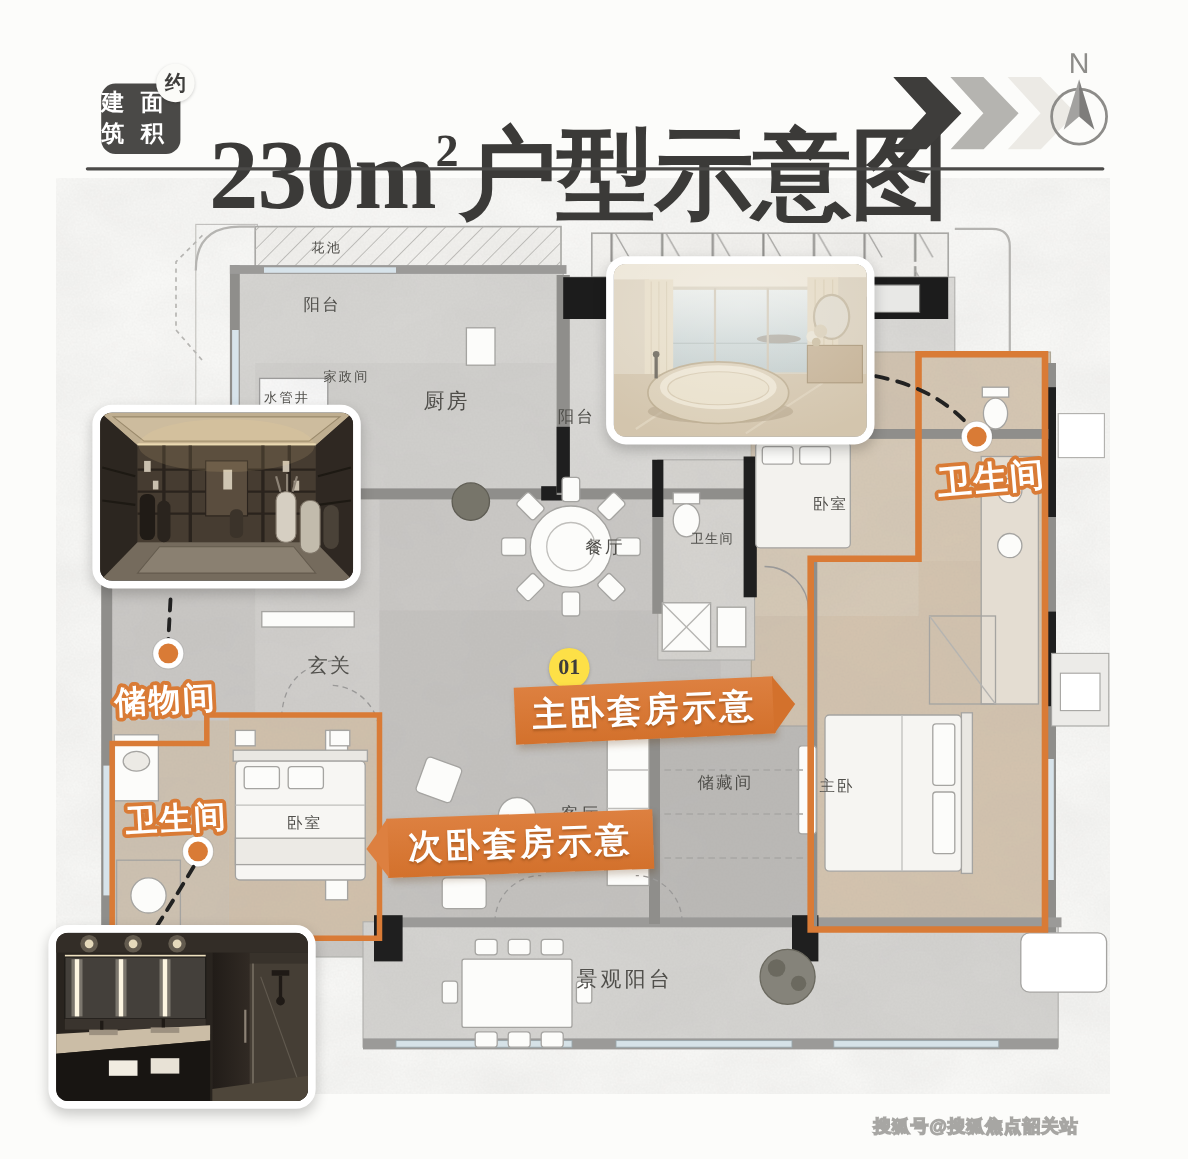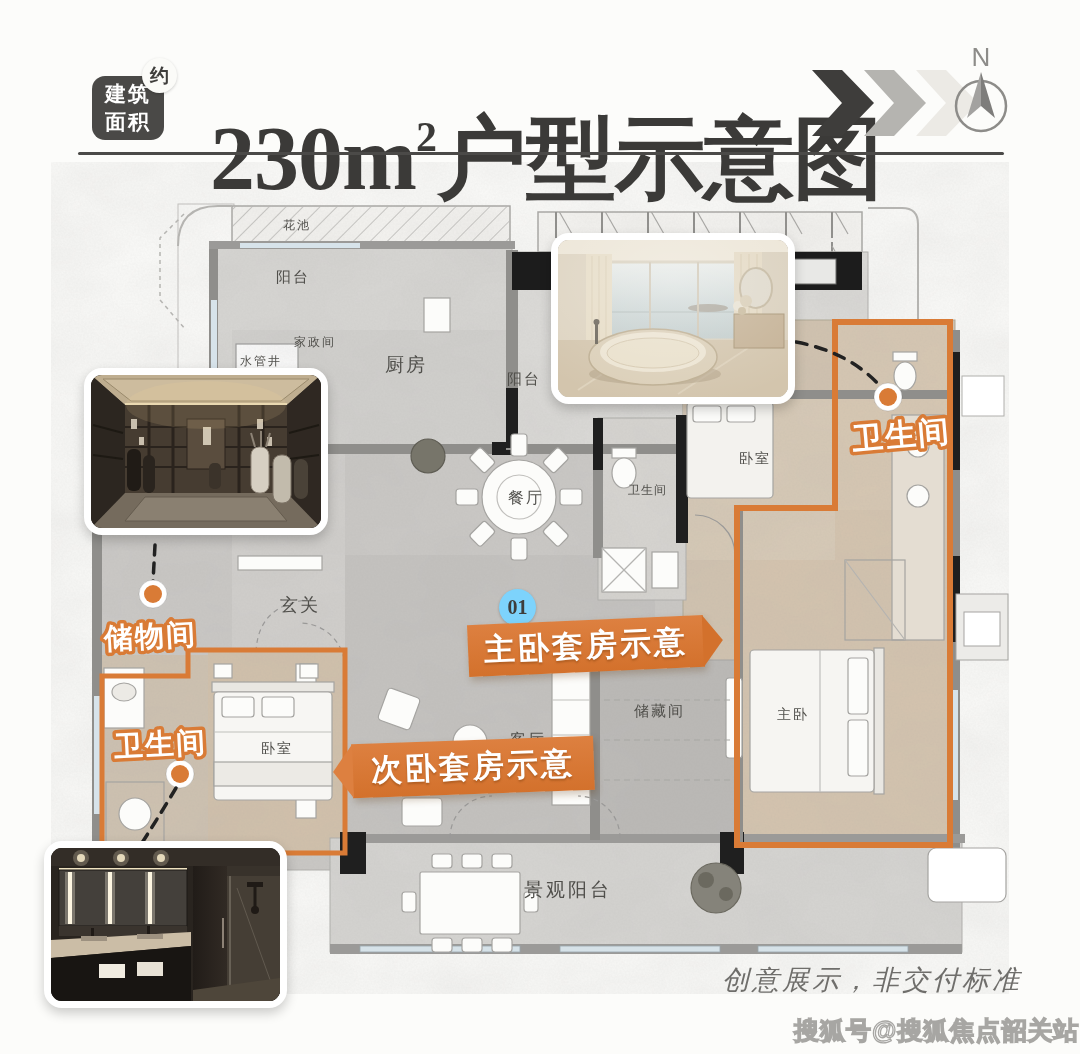--- a/index.html
+++ b/index.html
@@ -1,37 +1,37 @@
 <!DOCTYPE html>
 <html><head>
 <meta charset="utf-8">
 <style>
   html,body{margin:0;padding:0;background:#ffffff;}
   .stage{position:relative;width:1080px;height:1054px;background:#fcfcfa;overflow:hidden;
          font-family:"Liberation Sans",sans-serif;}
   
   .badge-box{position:absolute;left:92px;top:76px;width:72px;height:64px;border-radius:13px;
-    background:#4a4947;color:#fff;display:flex;flex-direction:column;align-items:center;justify-content:center;
+    background:#4a4947;color:#fff;display:flex;flex-direction:row;align-items:center;justify-content:center;
     font-size:21px;font-weight:700;letter-spacing:2px;line-height:1.32;z-index:6;}
   .badge-approx{position:absolute;left:142px;top:58px;width:35px;height:35px;border-radius:50%;
     background:#fbfbf8;color:#3f3e3c;font-size:19px;font-weight:700;display:flex;align-items:center;justify-content:center;
     box-shadow:0 1px 3px rgba(0,0,0,.18);z-index:7;}
   .page-title{position:absolute;left:190px;top:38px;z-index:6;color:#3b3a38;
-    font-family:"Liberation Serif",serif;font-weight:900;font-size:90px;letter-spacing:-1px;white-space:nowrap;margin-left:20px;}
+    font-family:"Liberation Serif",serif;font-weight:900;font-size:90px;letter-spacing:-1px;white-space:nowrap;}
   .page-title sup{font-size:42px;vertical-align:38px;letter-spacing:0;}
   .chevrons{position:absolute;left:812px;top:70px;z-index:6;}
   .compass{position:absolute;left:948px;top:40px;z-index:6;}
   .rule{position:absolute;left:78px;top:152px;width:926px;height:3px;background:#4b4a48;border-radius:2px;z-index:6;}
   
   .plan-svg{position:absolute;left:0;top:0;z-index:1;}
   .rlabel{position:absolute;color:#504f4b;font-family:Liberation Mono, monospace;letter-spacing:2px;
     white-space:nowrap;z-index:2;}
   .callout{font-family:"Liberation Sans",sans-serif;font-weight:900;fill:#ffffff;
     stroke:#D97B36;stroke-width:7px;paint-order:stroke;stroke-linejoin:round;letter-spacing:2px;}
-  .unit-badge{position:absolute;left:499px;top:589px;width:37px;height:37px;border-radius:50%;background:#7dd3fc;
+  .unit-badge{position:absolute;left:499px;top:589px;width:37px;height:37px;border-radius:50%;background:#fde047;
     box-shadow:0 1px 3px rgba(0,0,0,.22);display:flex;align-items:center;justify-content:center;
     font-family:"Liberation Serif",serif;font-size:20px;font-weight:700;color:#3e3d3b;z-index:3;}
   .ribbon{position:absolute;display:flex;align-items:center;justify-content:center;color:#fff;
     background:linear-gradient(180deg,#DD8040,#D3712C);font-weight:900;letter-spacing:3px;
     text-shadow:0 2px 2px rgba(110,55,10,.35);box-shadow:2px 4px 7px rgba(90,50,10,.25);z-index:4;white-space:nowrap;}
   .ribbon-master{left:468px;top:620px;width:236px;height:52px;font-size:31px;transform:rotate(-2.5deg);}
   .ribbon-master::after{content:"";position:absolute;right:-19px;top:0;width:0;height:0;
     border-top:26px solid transparent;border-bottom:26px solid transparent;border-left:20px solid #D3712C;}
   .ribbon-secondary{left:352px;top:740px;width:242px;height:54px;font-size:31px;transform:rotate(-2deg);}
   .ribbon-secondary::before{content:"";position:absolute;left:-19px;top:0;width:0;height:0;
@@ -39,21 +39,21 @@
   
   .photo{position:absolute;border:7px solid #ffffff;border-radius:18px;overflow:hidden;
     box-shadow:0 5px 12px rgba(0,0,0,.2);z-index:5;background:#888;}
   .photo svg{display:block;}
   .photo-master-bath{left:551px;top:233px;}
   .photo-golf{left:84px;top:368px;}
   .photo-bath2{left:44px;top:841px;}
   
   .disclaimer{position:absolute;left:722px;top:962px;font-size:27px;font-style:italic;color:#6f6e6b;
     letter-spacing:3px;z-index:6;white-space:nowrap;}
-  .watermark{position:absolute;left:794px;top:1014px;font-size:25px;font-weight:700;letter-spacing:1px;
+  .watermark{position:absolute;left:794px;top:1014px;font-size:16px;font-weight:700;letter-spacing:1px;
     color:#ffffff;-webkit-text-stroke:1.3px #a7a6a3;z-index:6;white-space:nowrap;}
 </style>
 </head>
 <body>
 
 <div class="stage">
 
   <div class="badge-box">
     <span>建筑</span>
     <span>面积</span>
@@ -308,27 +308,27 @@
       <text class="callout" font-size="29" x="114" y="754" transform="rotate(-3 160 744)">卫生间</text>
     </g>
   </svg>
 
   <span class="rlabel" style="left:283px;top:217px;font-size:12px">花池</span>
   <span class="rlabel" style="left:276px;top:268px;font-size:15px">阳台</span>
   <span class="rlabel" style="left:240px;top:353px;font-size:12px">水管井</span>
   <span class="rlabel" style="left:294px;top:334px;font-size:12px">家政间</span>
   <span class="rlabel" style="left:385px;top:352px;font-size:19px">厨房</span>
   <span class="rlabel" style="left:507px;top:370px;font-size:15px">阳台</span>
-  <span class="rlabel" style="left:508px;top:488px;font-size:16px">餐厅</span>
+  <span class="rlabel" style="left:532px;top:488px;font-size:16px">餐厅</span>
   <span class="rlabel" style="left:628px;top:482px;font-size:12px;letter-spacing:1px">卫生间</span>
   <span class="rlabel" style="left:739px;top:450px;font-size:14px">卧室</span>
   <span class="rlabel" style="left:280px;top:593px;font-size:18px">玄关</span>
   <span class="rlabel" style="left:510px;top:730px;font-size:16px">客厅</span>
   <span class="rlabel" style="left:634px;top:702px;font-size:15px">储藏间</span>
-  <span class="rlabel" style="left:777px;top:706px;font-size:14px">主卧</span>
+  <span class="rlabel" style="left:745px;top:706px;font-size:14px">主卧</span>
   <span class="rlabel" style="left:261px;top:740px;font-size:14px">卧室</span>
   <span class="rlabel" style="left:524px;top:877px;font-size:19px;letter-spacing:3px">景观阳台</span>
 
   <div class="unit-badge">01</div>
 
   <div class="ribbon ribbon-master">主卧套房示意</div>
   <div class="ribbon ribbon-secondary">次卧套房示意</div>
 
   <div class="photo photo-master-bath">
     <svg width="230" height="157" viewBox="0 0 230 157">
@@ -459,16 +459,15 @@
       <rect x="176" y="28" width="53" height="125" fill="#453e35"></rect>
       <rect x="196" y="34" width="16" height="5" fill="#1f1a16"></rect>
       <line x1="204" y1="39" x2="204" y2="60" stroke="#1f1a16" stroke-width="3"></line>
       <circle cx="204" cy="62" r="4" fill="#1f1a16"></circle>
       <line x1="179" y1="28" x2="179" y2="153" stroke="#cfc6b6" stroke-width="1.5" opacity="0.35"></line>
       <line x1="186" y1="40" x2="222" y2="140" stroke="#cfc6b6" stroke-width="1" opacity="0.2"></line>
       <polygon points="142,142 229,130 229,153 142,153" fill="#4e463a"></polygon>
     </svg>
   </div>
 
-  <div class="disclaimer">创意展示，非交付标准</div>
   <div class="watermark">搜狐号@搜狐焦点韶关站</div>
 
 </div>
 
 </body></html>

